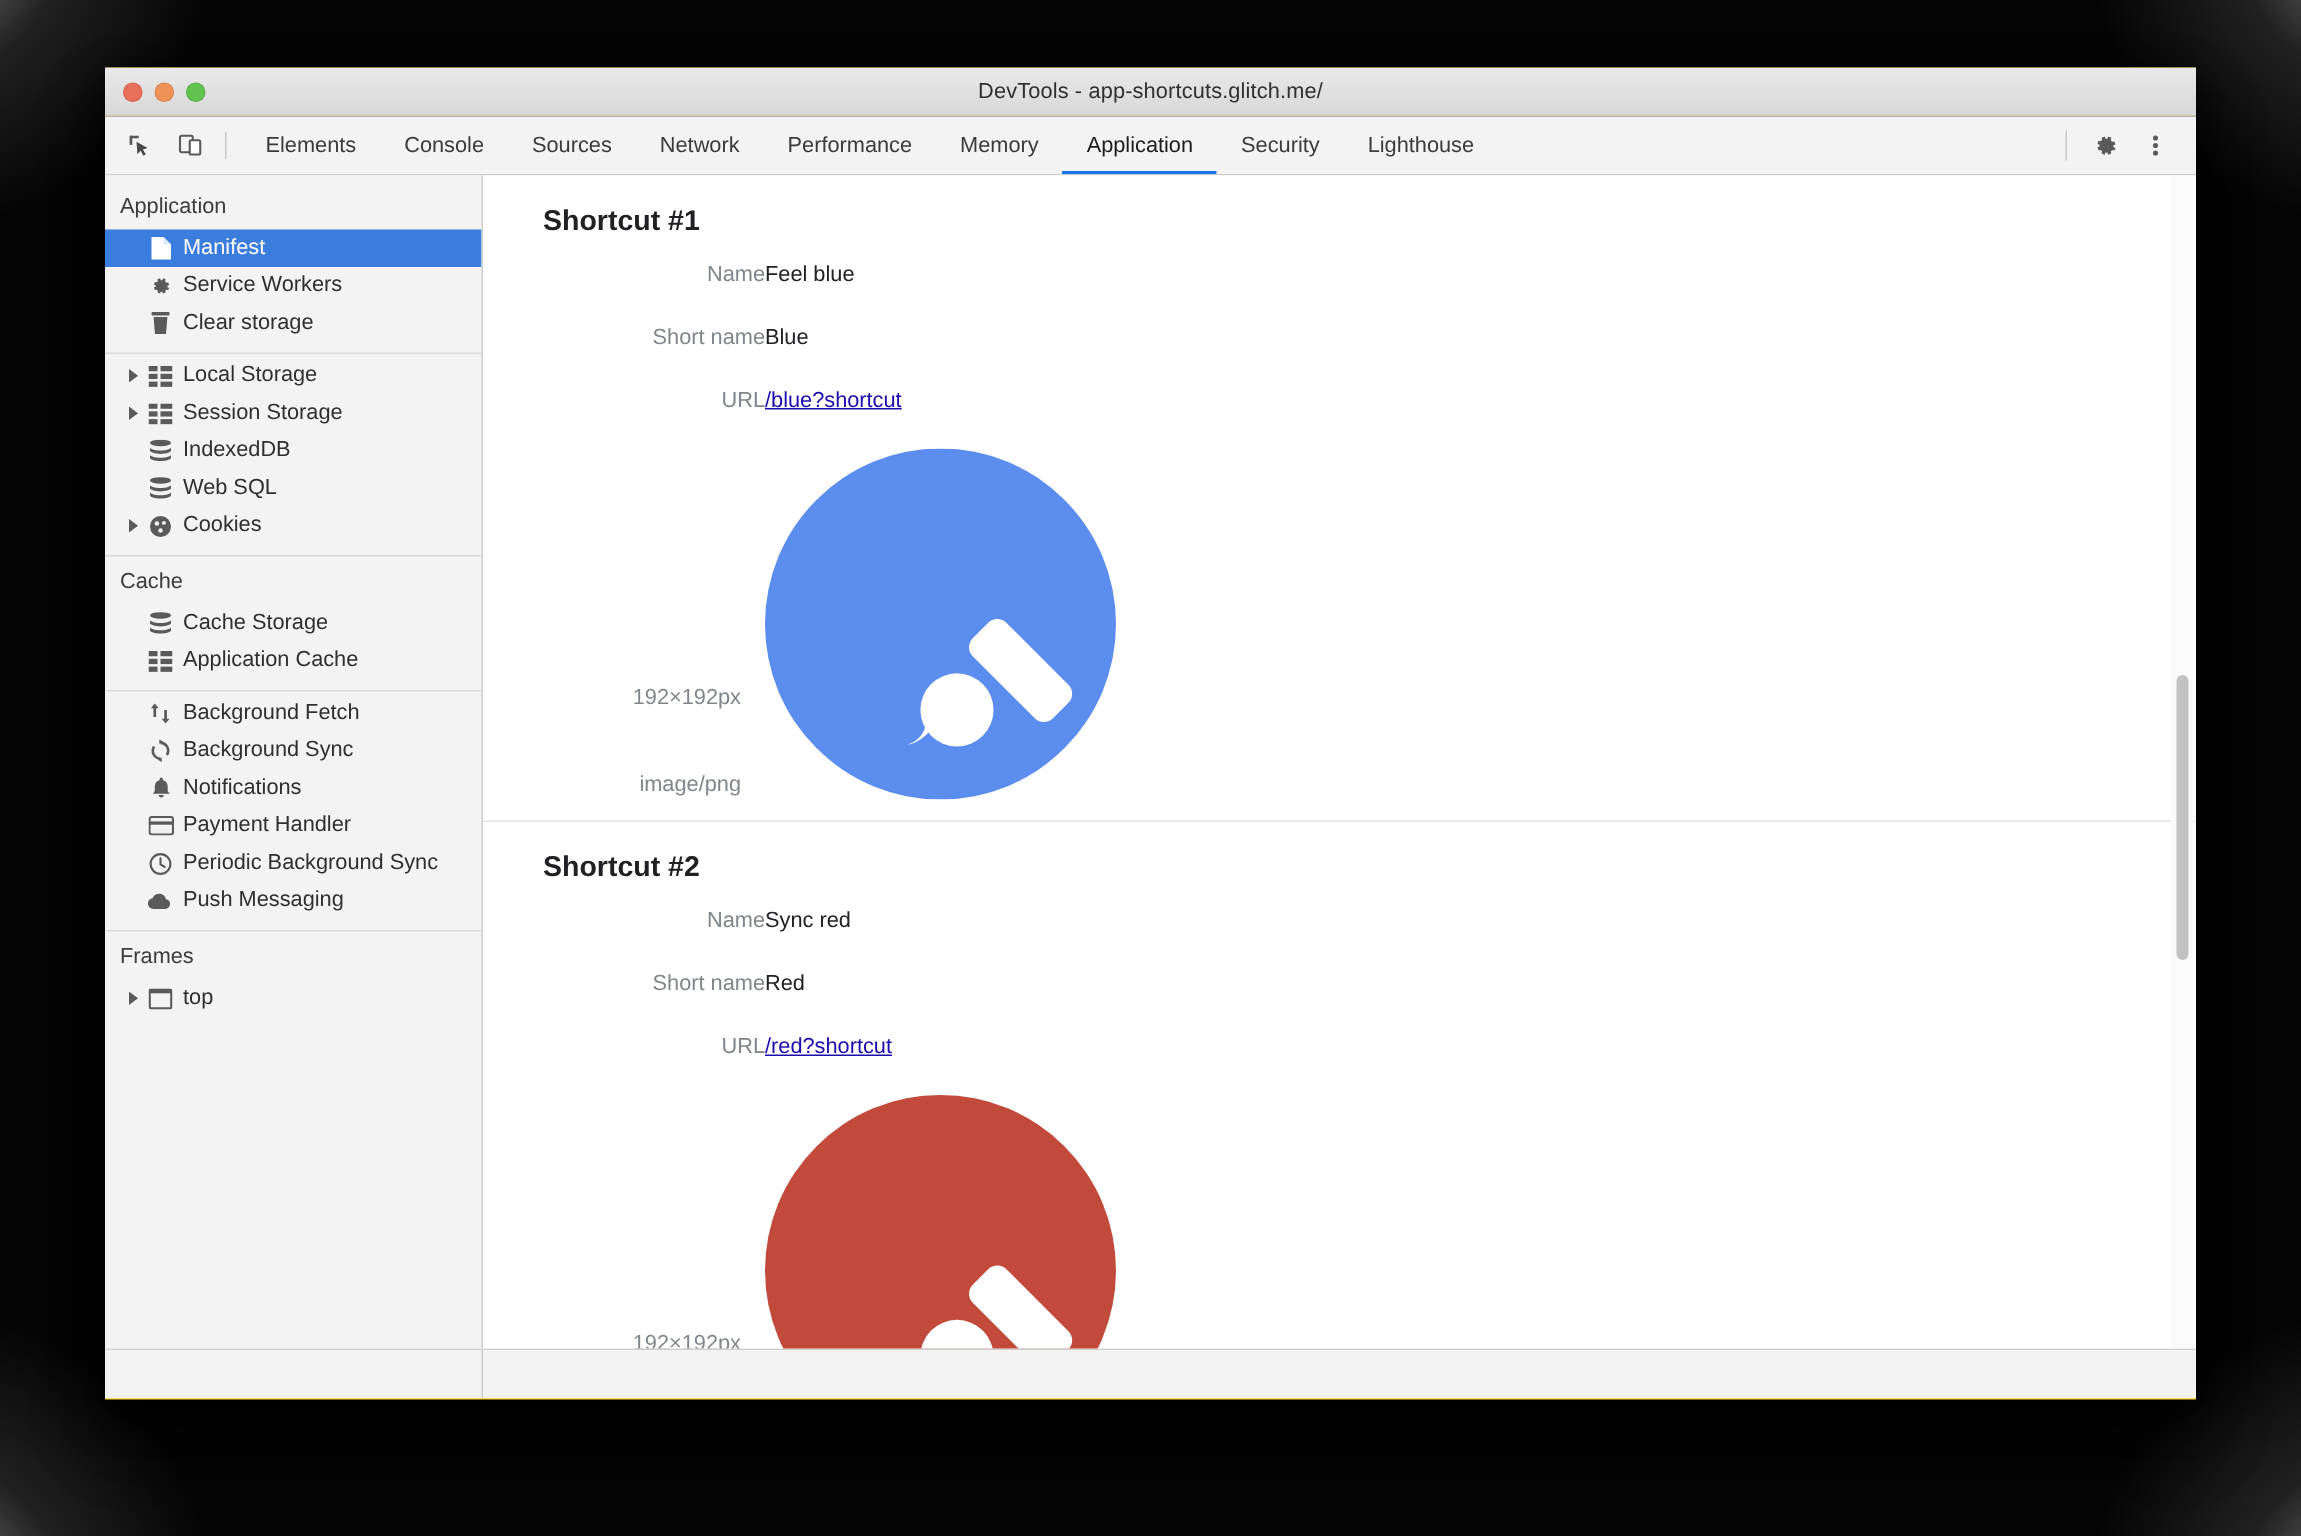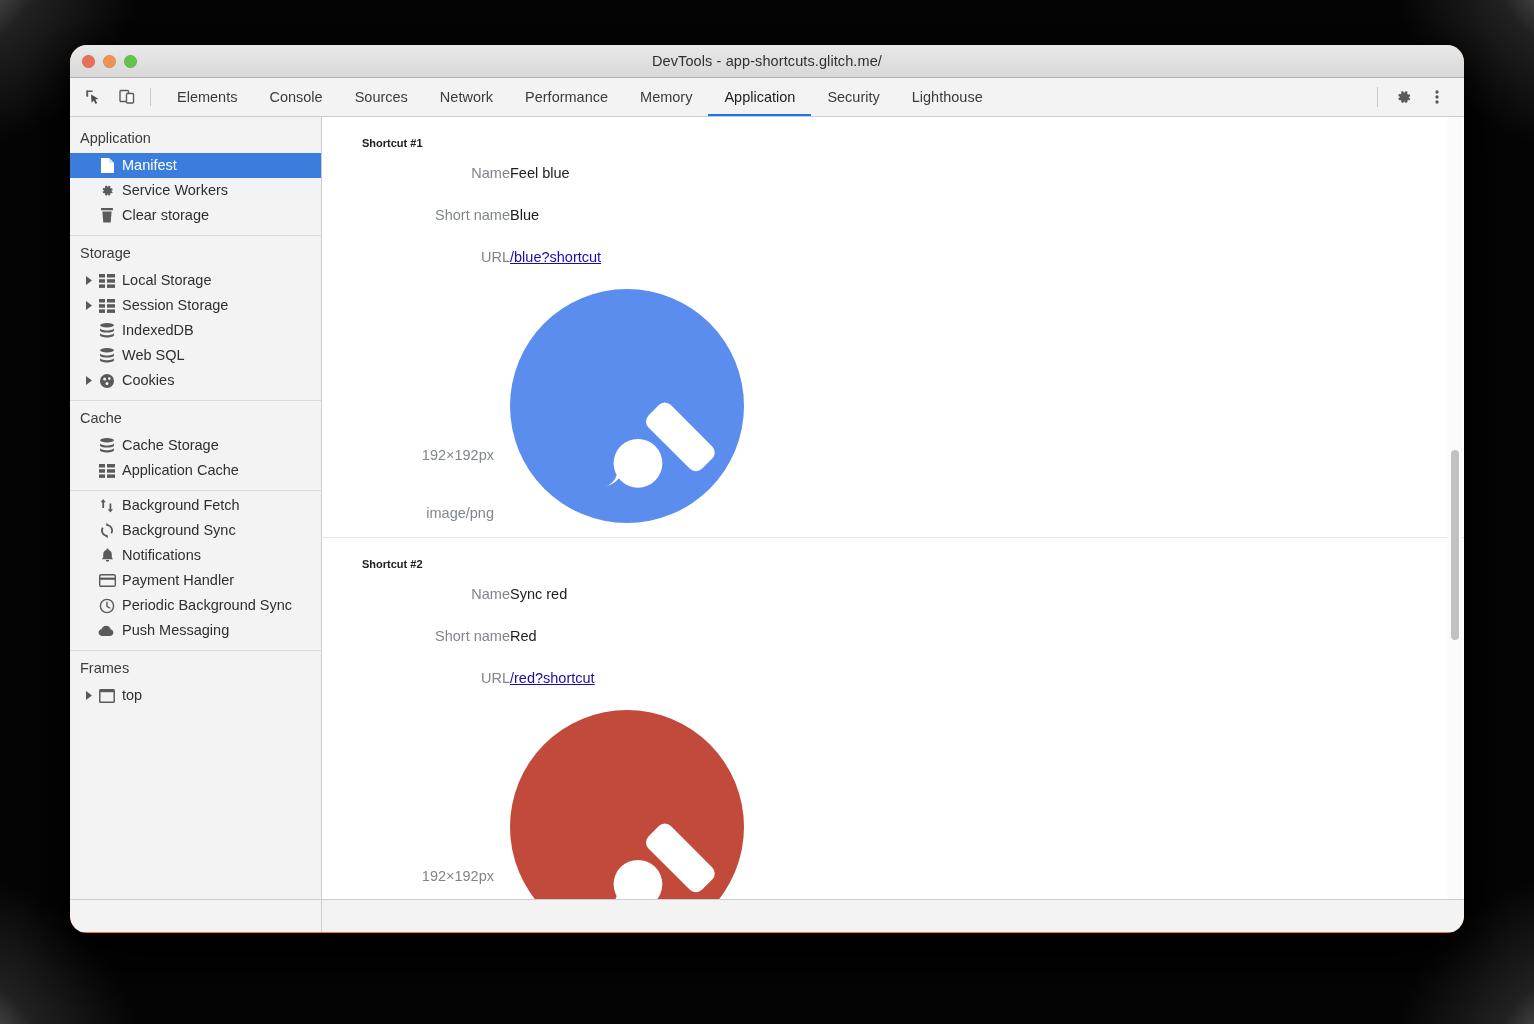--- a/index.html
+++ b/index.html
@@ -29,22 +29,22 @@
   .cg-bl { left: -60px; bottom: -50px; transform: scaleY(-1); }
   .cg-br { right: -60px; bottom: -50px; transform: scale(-1,-1); }
 
   
   #window {
     position: absolute;
     left: 70px;
     top: 45px;
     width: 1394px;
     height: 888px;
-    background: #f97316;
-    border-radius: 17px;
+    background: #fde047;
+    border-radius: 0;
     overflow: hidden;
     box-shadow: 0 26px 70px rgba(0,0,0,0.95),
                 0 8px 26px rgba(0,0,0,0.8);
   }
 
   
   #titlebar {
     position: relative;
     height: 33px;
     background: linear-gradient(to bottom, #e9e9e9 0%, #d8d8d8 100%);
@@ -204,21 +204,21 @@
   .shortcut-block {
     padding: 0 0 0 40px;
     position: relative;
   }
   .block-divider {
     height: 1px;
     background: #e4e4e4;
     margin-left: 0;
   }
   .block-title {
-    font-size: 11px;
+    font-size: 19px;
     font-weight: bold;
     color: #202124;
     padding: 20px 0 14px 0;
   }
   .field-row {
     display: flex;
     align-items: flex-start;
     margin-bottom: 22px;
   }
   .field-label {
@@ -413,21 +413,20 @@
           <svg width="14" height="17" viewBox="0 0 14 17">
             <rect x="1" y="1" width="12" height="2.3" rx="0.6" fill="#5a5a5a"></rect>
             <path d="M2.4 4.4h9.2l-0.9 11.2H3.3z" fill="#5a5a5a"></path>
           </svg>
         </span>
         <span class="row-label">Clear storage</span>
       </div>
 
       <div class="section-sep"></div>
 
-      <div class="section-title">Storage</div>
 
       <div class="tree-row">
         <span class="twisty">
           <svg width="7" height="9" viewBox="0 0 7 9">
               <path d="M0 0l6 4.5L0 9z" fill="#5a5a5a"></path>
             </svg>
         </span>
         <span class="row-icon">
           <svg width="16" height="14" viewBox="0 0 16 14">
             <rect x="0" y="0" width="6" height="3.5" fill="#5a5a5a"></rect>

